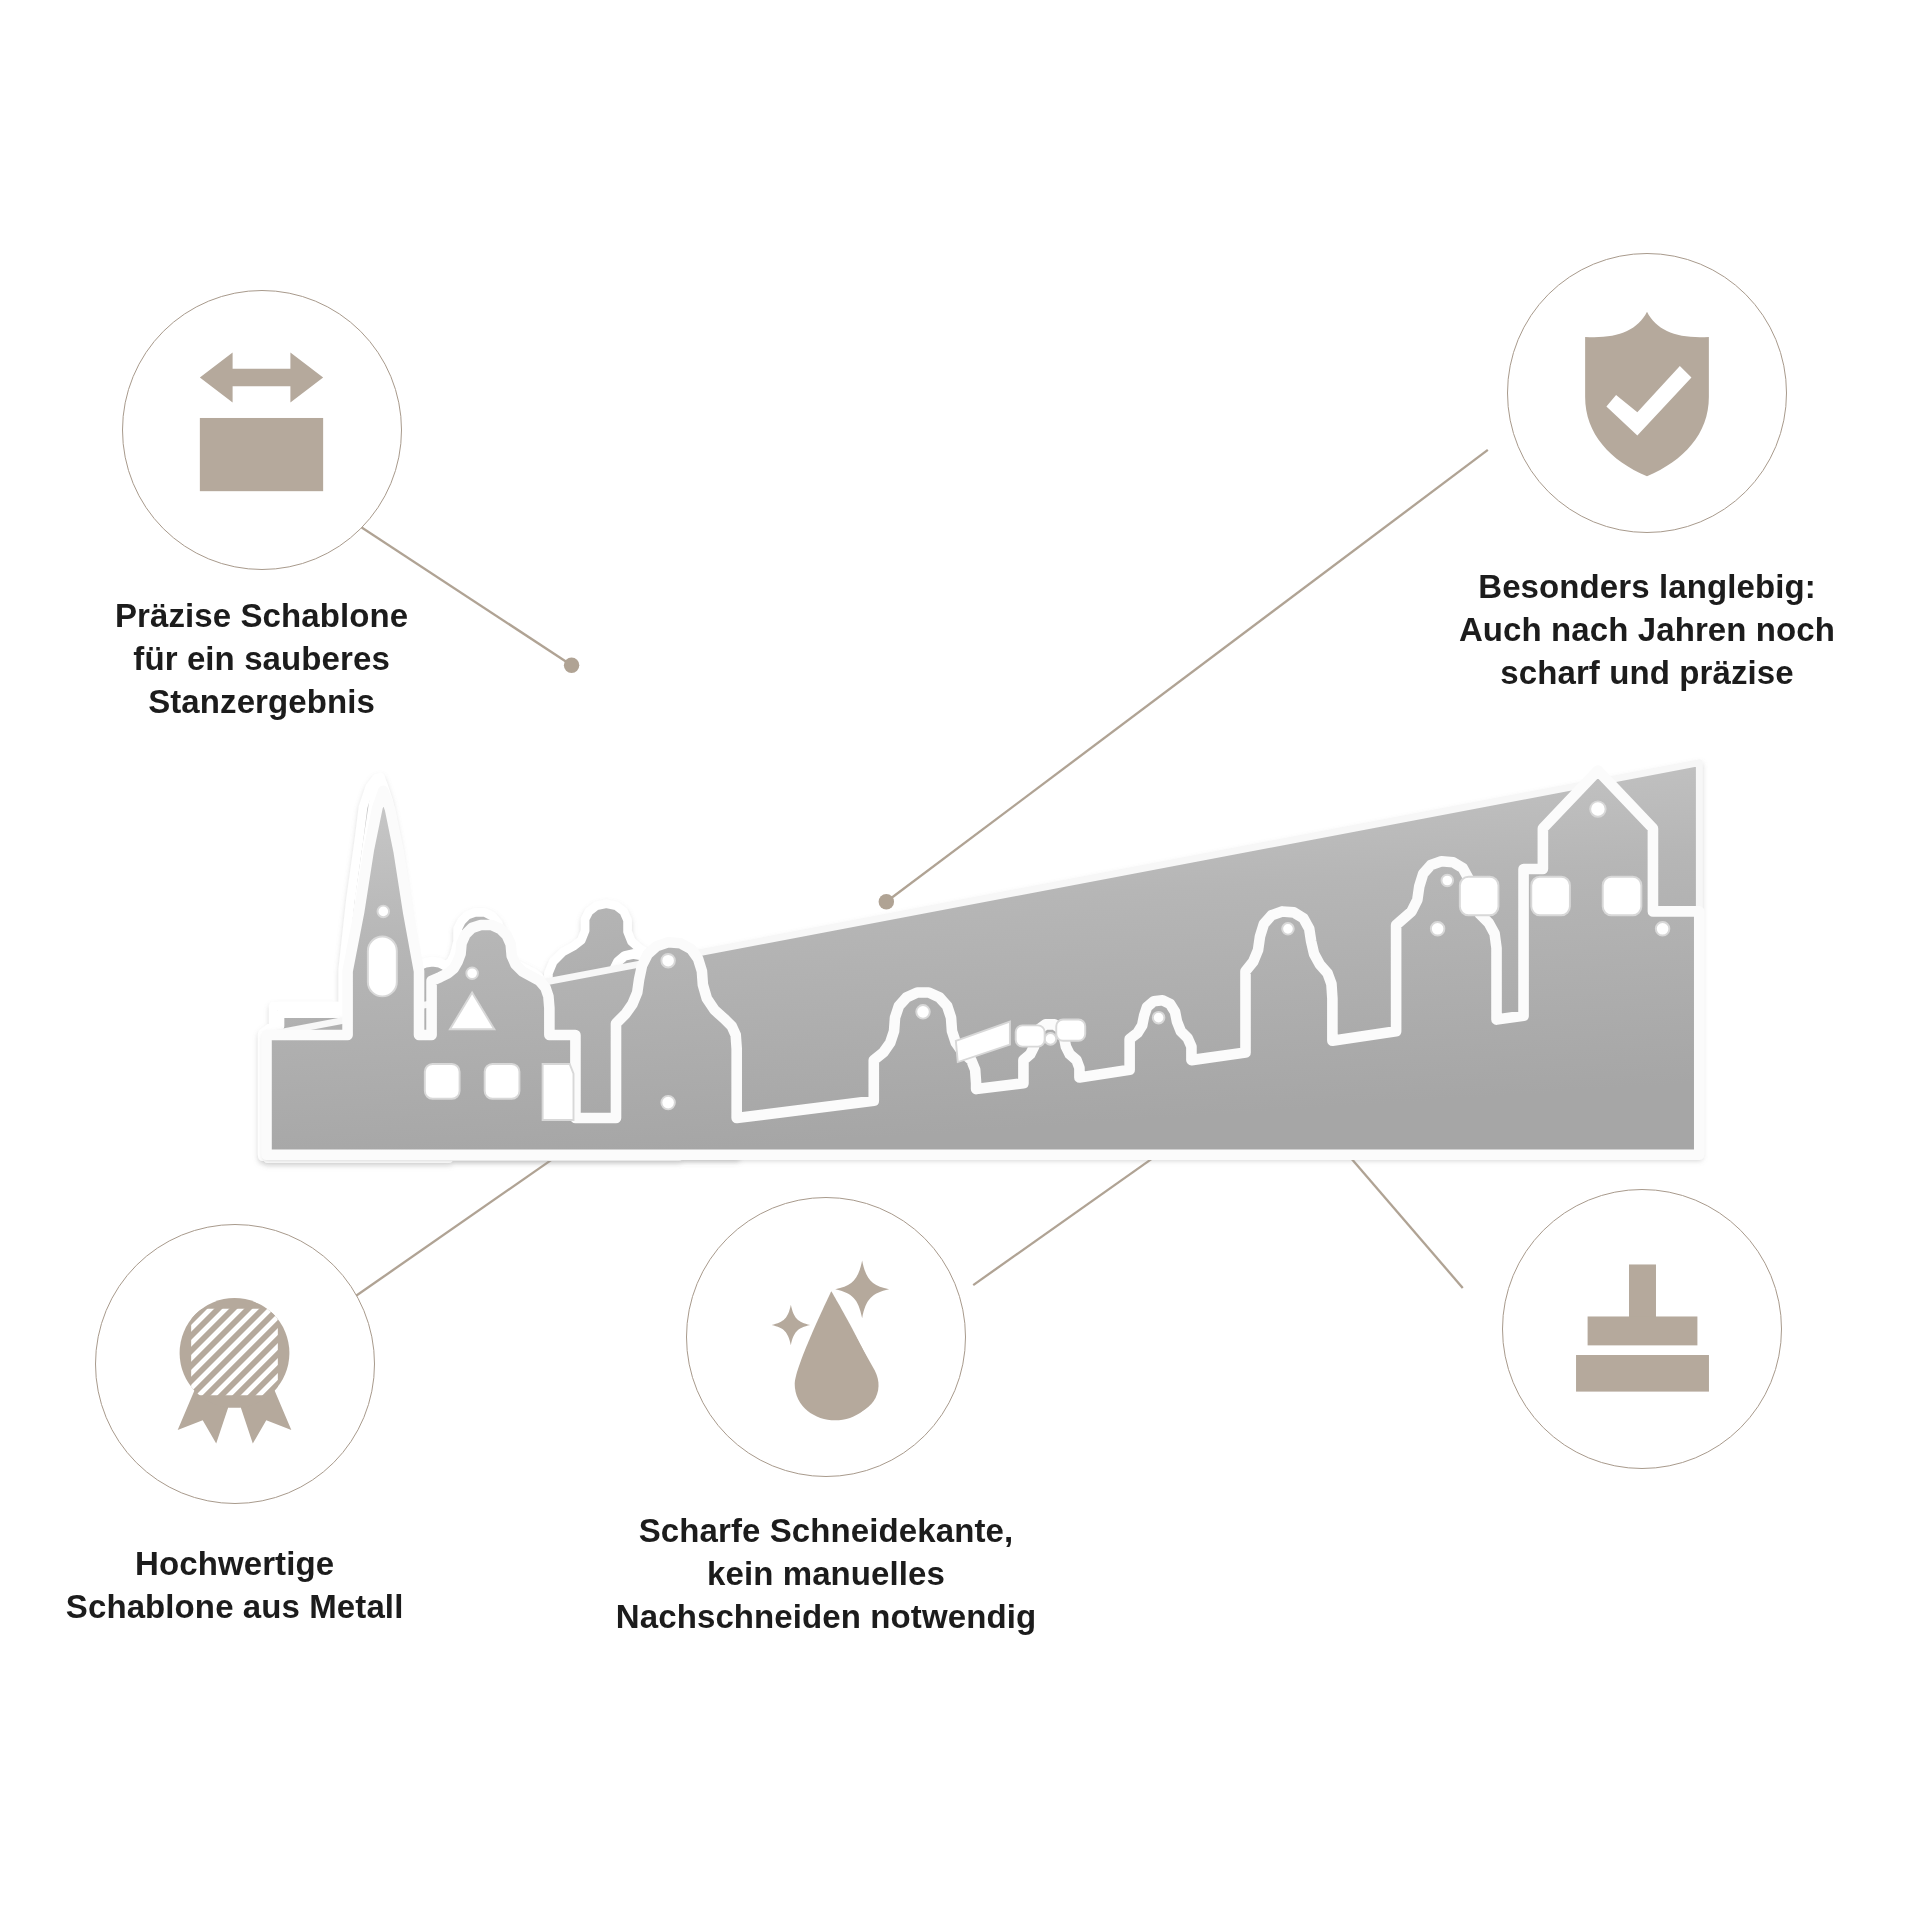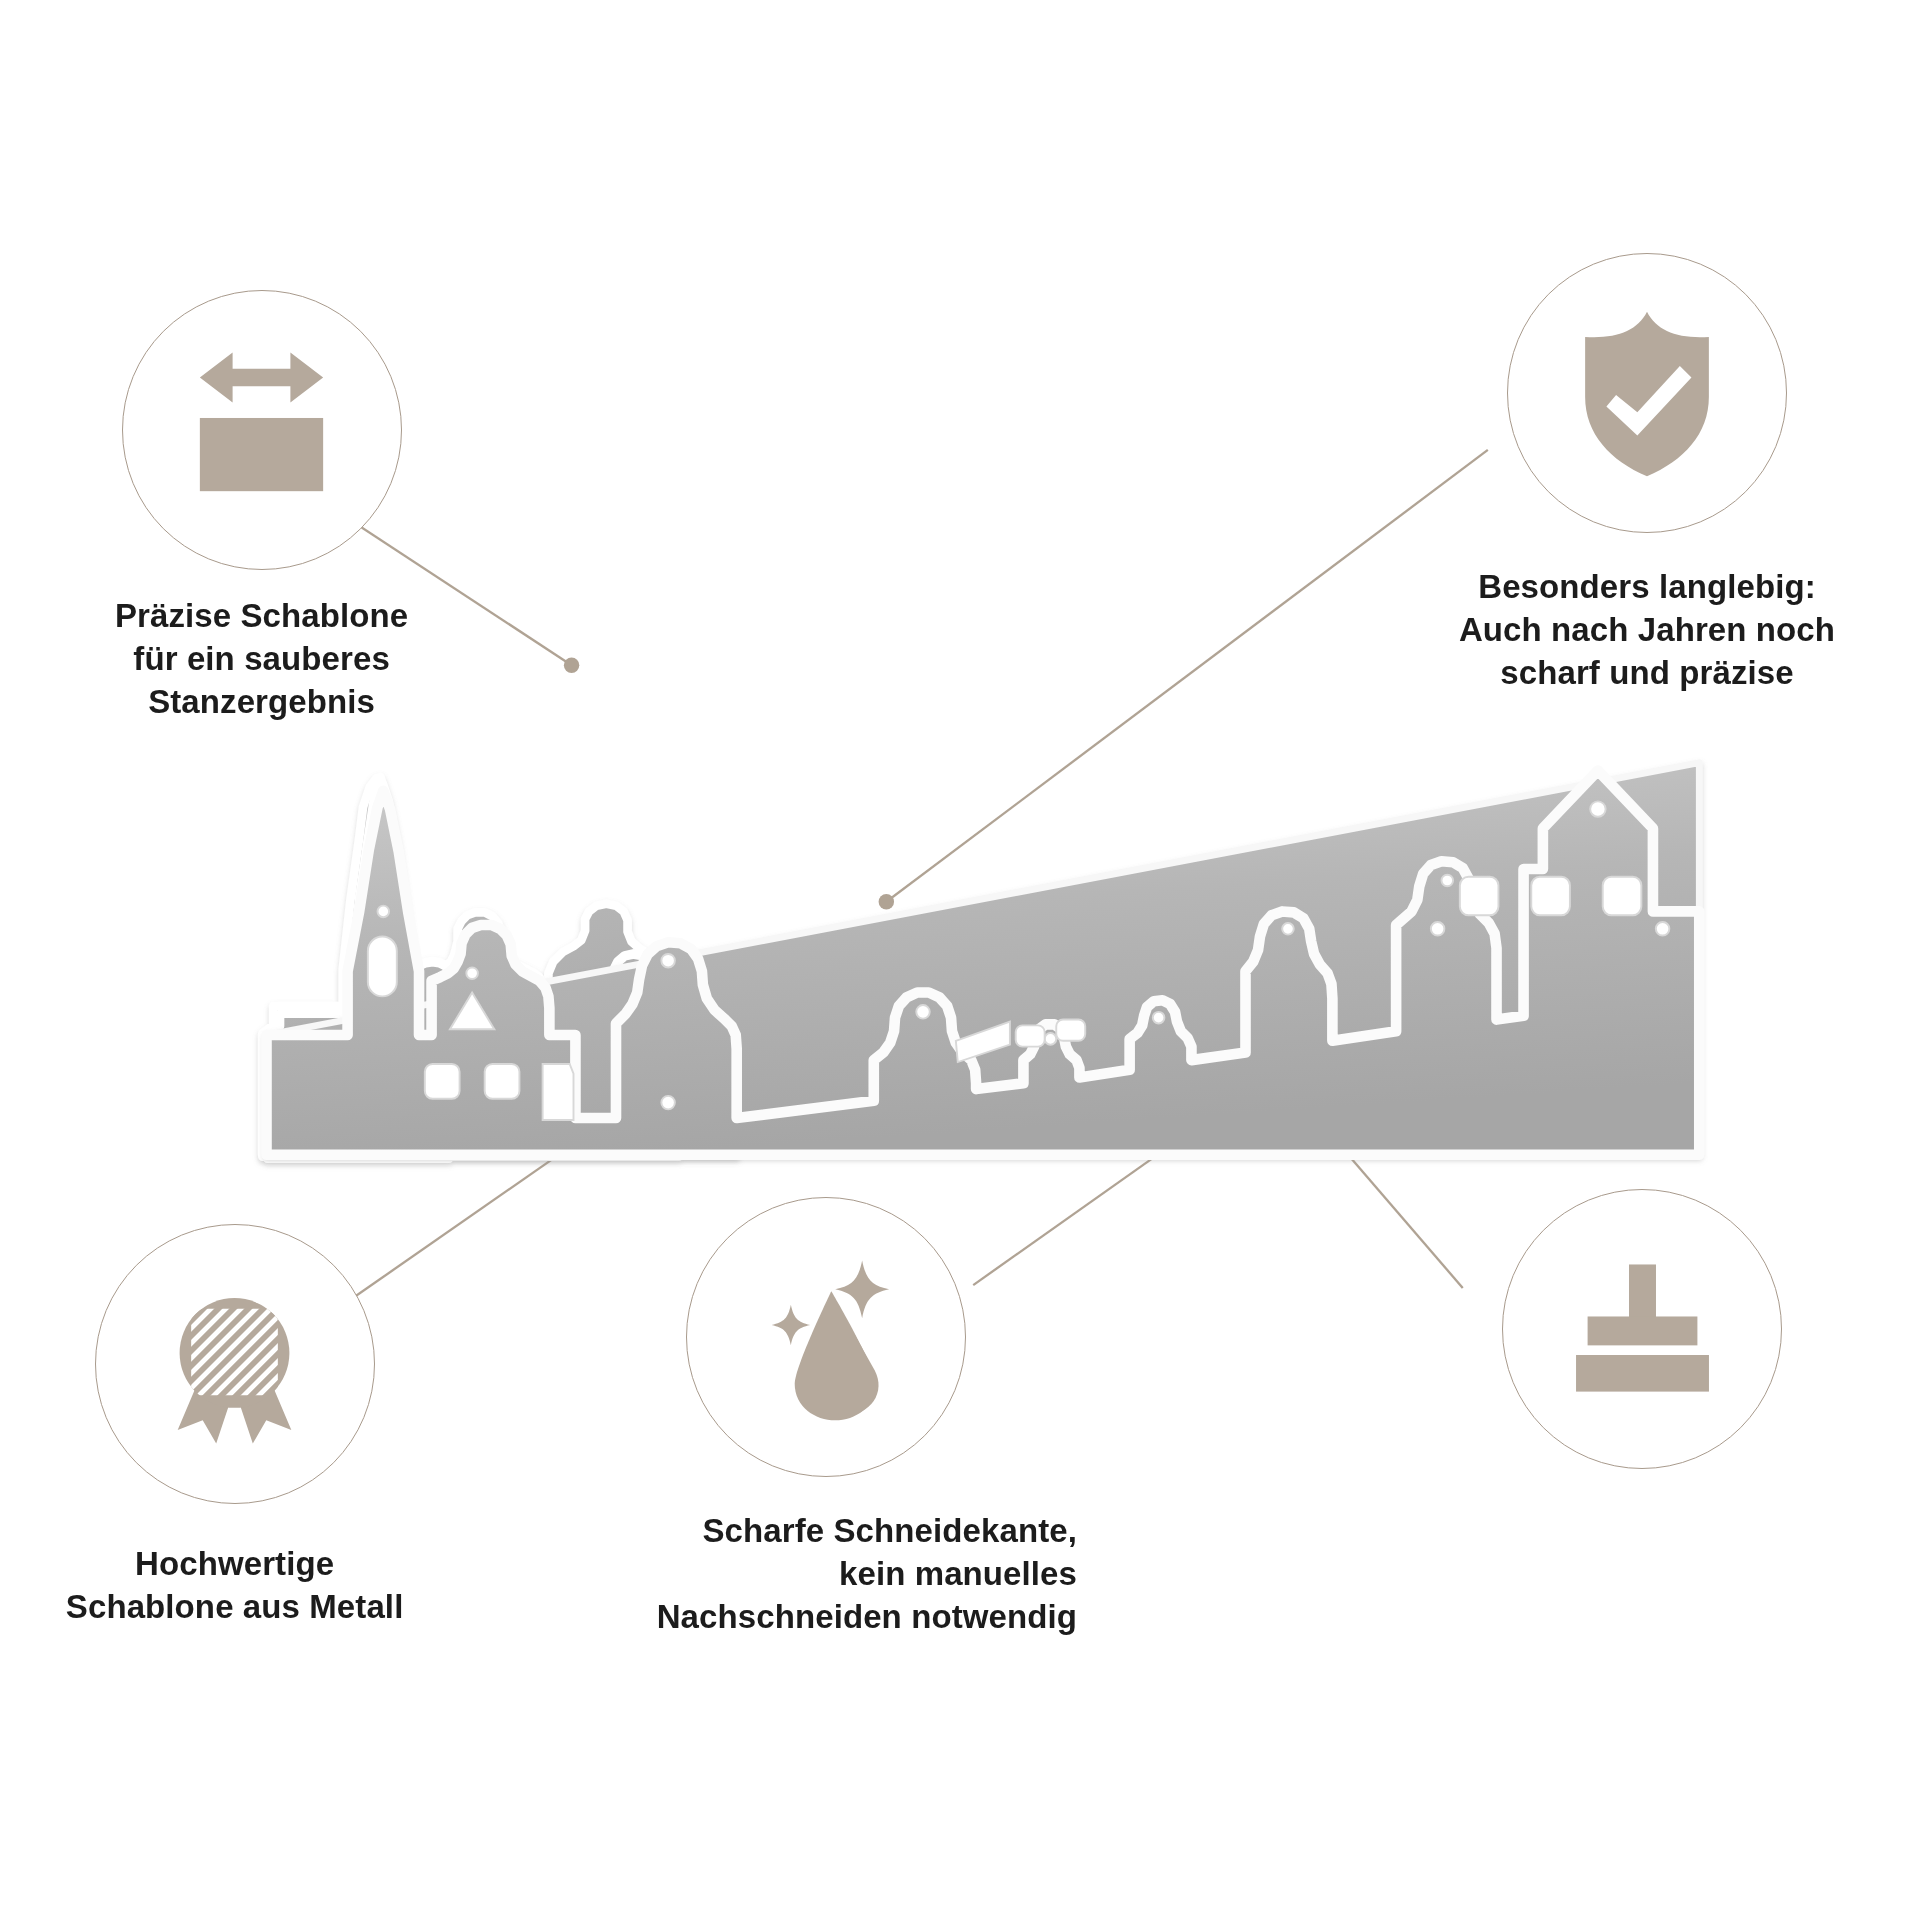--- a/index.html
+++ b/index.html
@@ -75,21 +75,21 @@
     color: #1c1c1c;
     letter-spacing: 0.1px;
     white-space: pre-line;
     font-family: "Liberation Sans", sans-serif;
   }
 
   
   #feat-precision   { left: 10.6px;   top: 290px; }
   #feat-durable     { left: 1396px; top: 253px; }
   #feat-quality     { left: -16.4px;  top: 1224px; }
-  #feat-sharp       { left: 575px;  top: 1197px; text-align: right; }
+  #feat-sharp       { left: 575px;  top: 1197px; }
   #feat-machines    { left: 1391px; top: 1189px; }
 
   
   #feat-durable .caption  { margin-top: 33px; }
   #feat-quality .caption  { margin-top: 39px; }
   #feat-sharp .caption    { margin-top: 33px; }
   #feat-machines .caption { margin-top: 33px; }
 </style>
 </head>
 <body>

